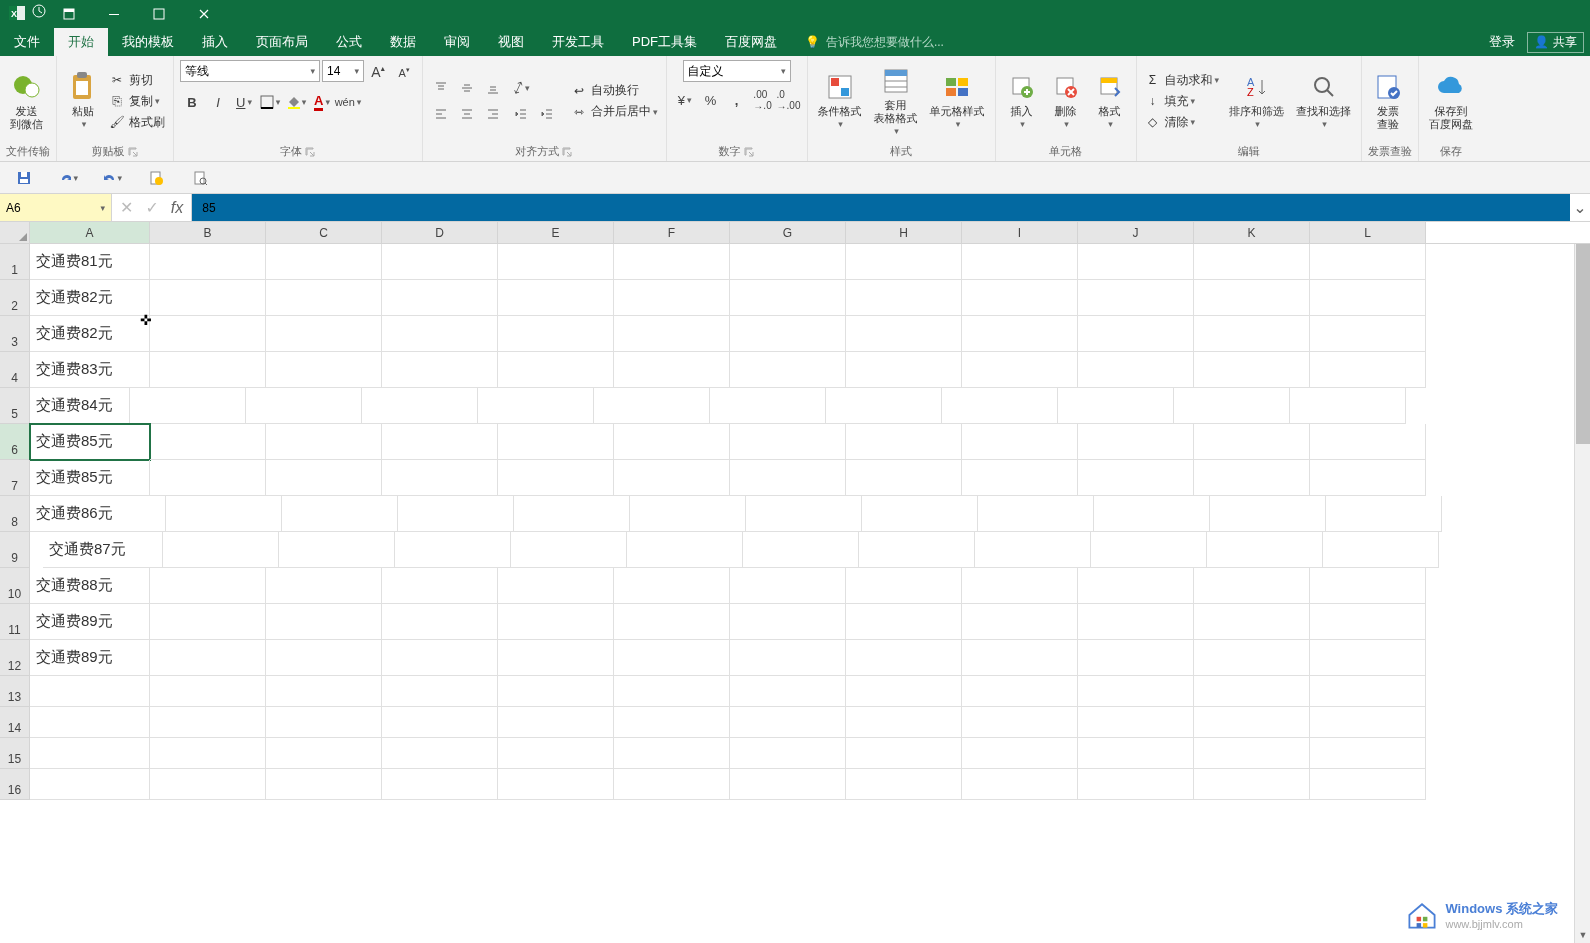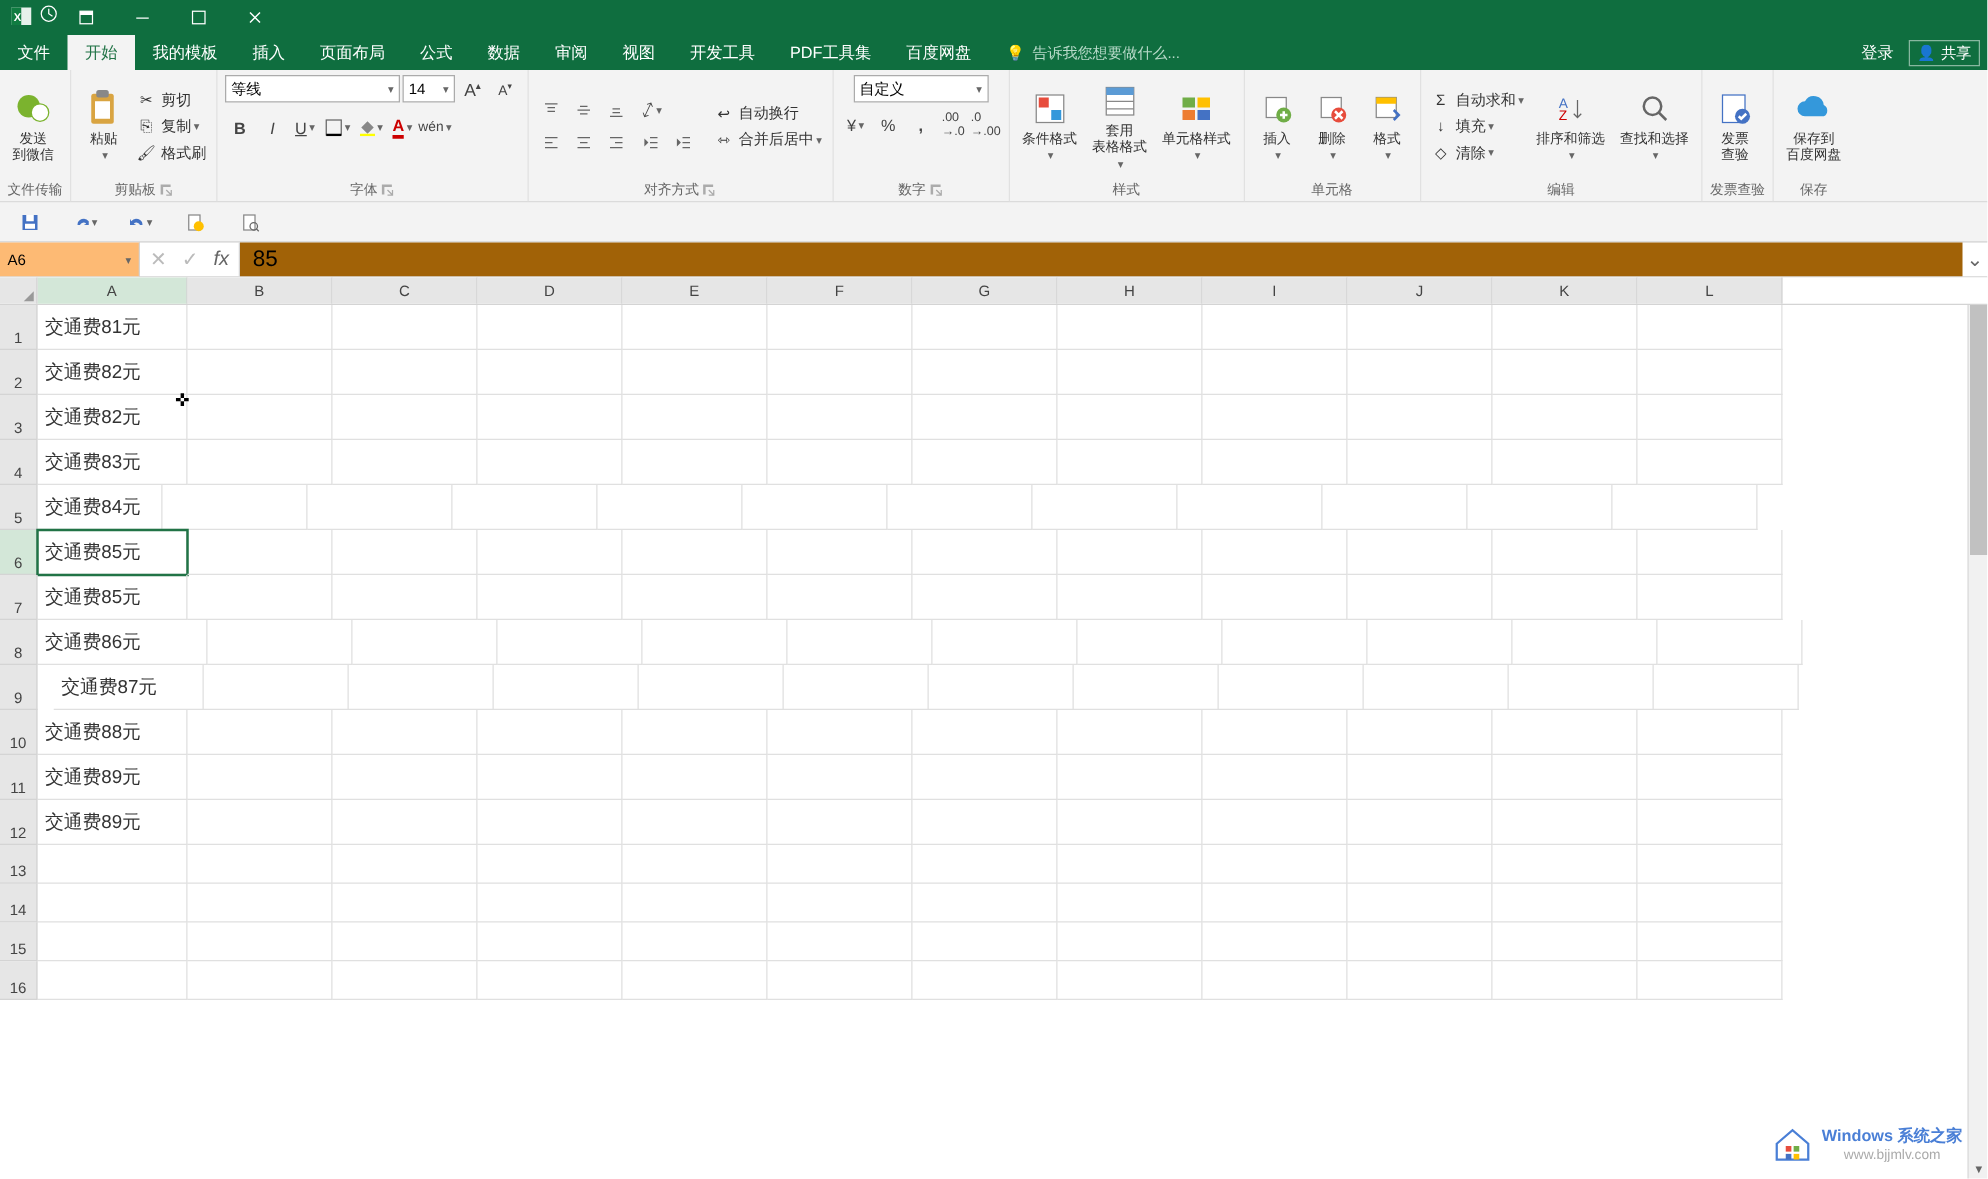--- a/index.html
+++ b/index.html
@@ -36,23 +36,23 @@
 .drop { display:inline-block; margin-left:2px; font-size:9px; color:#666; }
 .combo { background:#fff; border:1px solid #ababab; font-size:12px; height:22px; display:flex; align-items:center; padding:0 4px; justify-content:space-between; }
 .sq { width:24px; height:24px; display:flex; align-items:center; justify-content:center; cursor:pointer; font-size:13px; color:#444; }
 
 
 .qat { height:32px; background:#f3f3f3; border-bottom:1px solid #d4d4d4; display:flex; align-items:center; padding-left:14px; gap:24px; }
 .qat .qbtn { width:20px; height:20px; display:flex; align-items:center; justify-content:center; cursor:pointer; }
 
 
 .fbar { height:28px; border-bottom:1px solid #d4d4d4; display:flex; align-items:stretch; }
-.namebox { width:112px; border-right:1px solid #d4d4d4; display:flex; align-items:center; padding:0 6px; font-size:12px; justify-content:space-between; background:#fdba74; }
+.namebox { width:112px; border-right:1px solid #d4d4d4; display:flex; align-items:center; padding:0 6px; font-size:12px; justify-content:space-between; background:#fef9c3; }
 .fx-btns { display:flex; align-items:center; border-right:1px solid #d4d4d4; padding:0 8px; gap:12px; color:#999; }
-.fx-area { flex:1; display:flex; align-items:center; padding-left:10px; font-size:18px; background:#a16207; }
+.fx-area { flex:1; display:flex; align-items:center; padding-left:10px; font-size:12px; background:#0369a1; }
 .expand { width:20px; display:flex; align-items:center; justify-content:center; color:#666; }
 
 
 .colhdrs { display:flex; height:22px; border-bottom:1px solid #d4d4d4; background:#fff; font-size:12px; color:#444; }
 .corner { width:30px; border-right:1px solid #d4d4d4; background:#e6e6e6; position:relative; }
 .corner::after { content:''; position:absolute; right:2px; bottom:2px; width:0; height:0; border-left:8px solid transparent; border-bottom:8px solid #999; }
 .ch { border-right:1px solid #d4d4d4; display:flex; align-items:center; justify-content:center; background:#e6e6e6; }
 .ch.selcol { background:#d3e7d8; }
 
 
@@ -62,21 +62,21 @@
 .gr.short { height:31px; }
 .rh { width:30px; border-right:1px solid #d4d4d4; border-bottom:1px solid #d4d4d4; display:flex; align-items:flex-end; justify-content:center; font-size:12px; color:#444; background:#e6e6e6; padding-bottom:2px; }
 .rh.selrow { background:#d3e7d8; }
 .cell { border-right:1px solid #e0e0e0; border-bottom:1px solid #e0e0e0; display:flex; align-items:center; padding:0 6px; font-size:15px; color:#333; }
 .cell.sel { outline:2px solid #217346; outline-offset:-1px; }
 
 .cursor-cross { position:absolute; left:140px; top:68px; font-size:14px; color:#000; }
 .vscroll { position:absolute; right:0; top:0; bottom:0; width:16px; background:#f1f1f1; border-left:1px solid #dadada; }
 .vscroll .thumb { position:absolute; top:0; height:200px; width:14px; left:1px; background:#c1c1c1; }
 .vscroll .arr { position:absolute; left:0; width:16px; height:16px; display:flex; align-items:center; justify-content:center; font-size:9px; color:#666; }
-.watermark { position:fixed; right:20px; bottom:10px; font-size:13px; color:#4a7fd6; text-align:center; display:flex; align-items:center; gap:5px; }
+.watermark { position:fixed; right:32px; bottom:10px; font-size:13px; color:#4a7fd6; text-align:left; display:flex; align-items:center; gap:5px; }
 .watermark .sub { font-size:11px; color:#aaa; display:block; }
 .houseic { width:36px; height:36px; }
 </style>
 </head>
 <body>
 
 <div class="titlebar">
   <div class="left-icons">
     <span><svg width="18" height="18" viewBox="0 0 18 18">
           <rect x="1" y="2" width="16" height="14" fill="#fff" opacity=".9"></rect>

